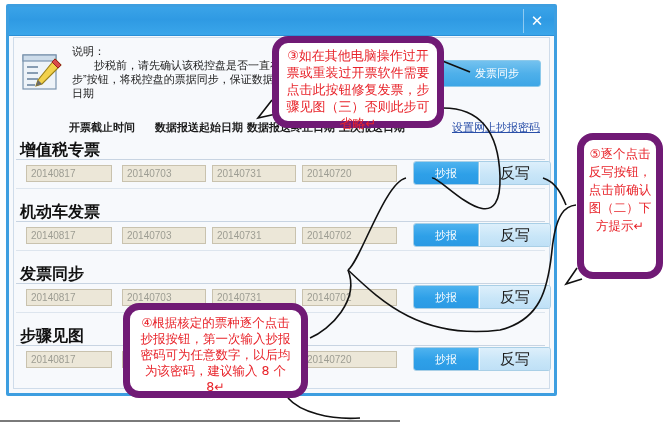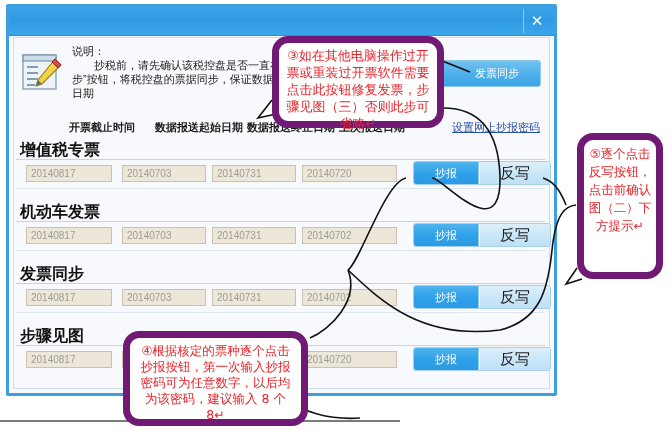--- a/index.html
+++ b/index.html
@@ -100,21 +100,21 @@
 
   
   .callout{
     position:absolute;background:#ffffff;border:7px solid #701a75;
     border-radius:16px;color:#e8232a;font-size:13px;line-height:17px;
     text-align:center;box-sizing:border-box;z-index:40;
     font-family:"DejaVu Sans",sans-serif;
   }
   #callout3{left:272px;top:36px;width:172px;height:92px;padding:4px 5px;}
   #callout4{left:123px;top:303px;width:185px;height:95px;padding:5px 6px;
-            font-size:12.5px;line-height:16px;margin-top:28px;}
+            font-size:12.5px;line-height:16px;}
   #callout5{left:577px;top:133px;width:86px;height:146px;padding:5px 4px;
             font-size:12.5px;line-height:18px;}
   .leader{position:absolute;z-index:39;}
 
   
   #caption{
     position:absolute;left:240px;top:413px;font-size:13px;color:#111;
     font-family:"DejaVu Sans",sans-serif;white-space:nowrap;margin-top:43px;
   }
   #base-rule{position:absolute;left:0;top:420px;width:400px;height:2px;background:#7a7a7a;}

